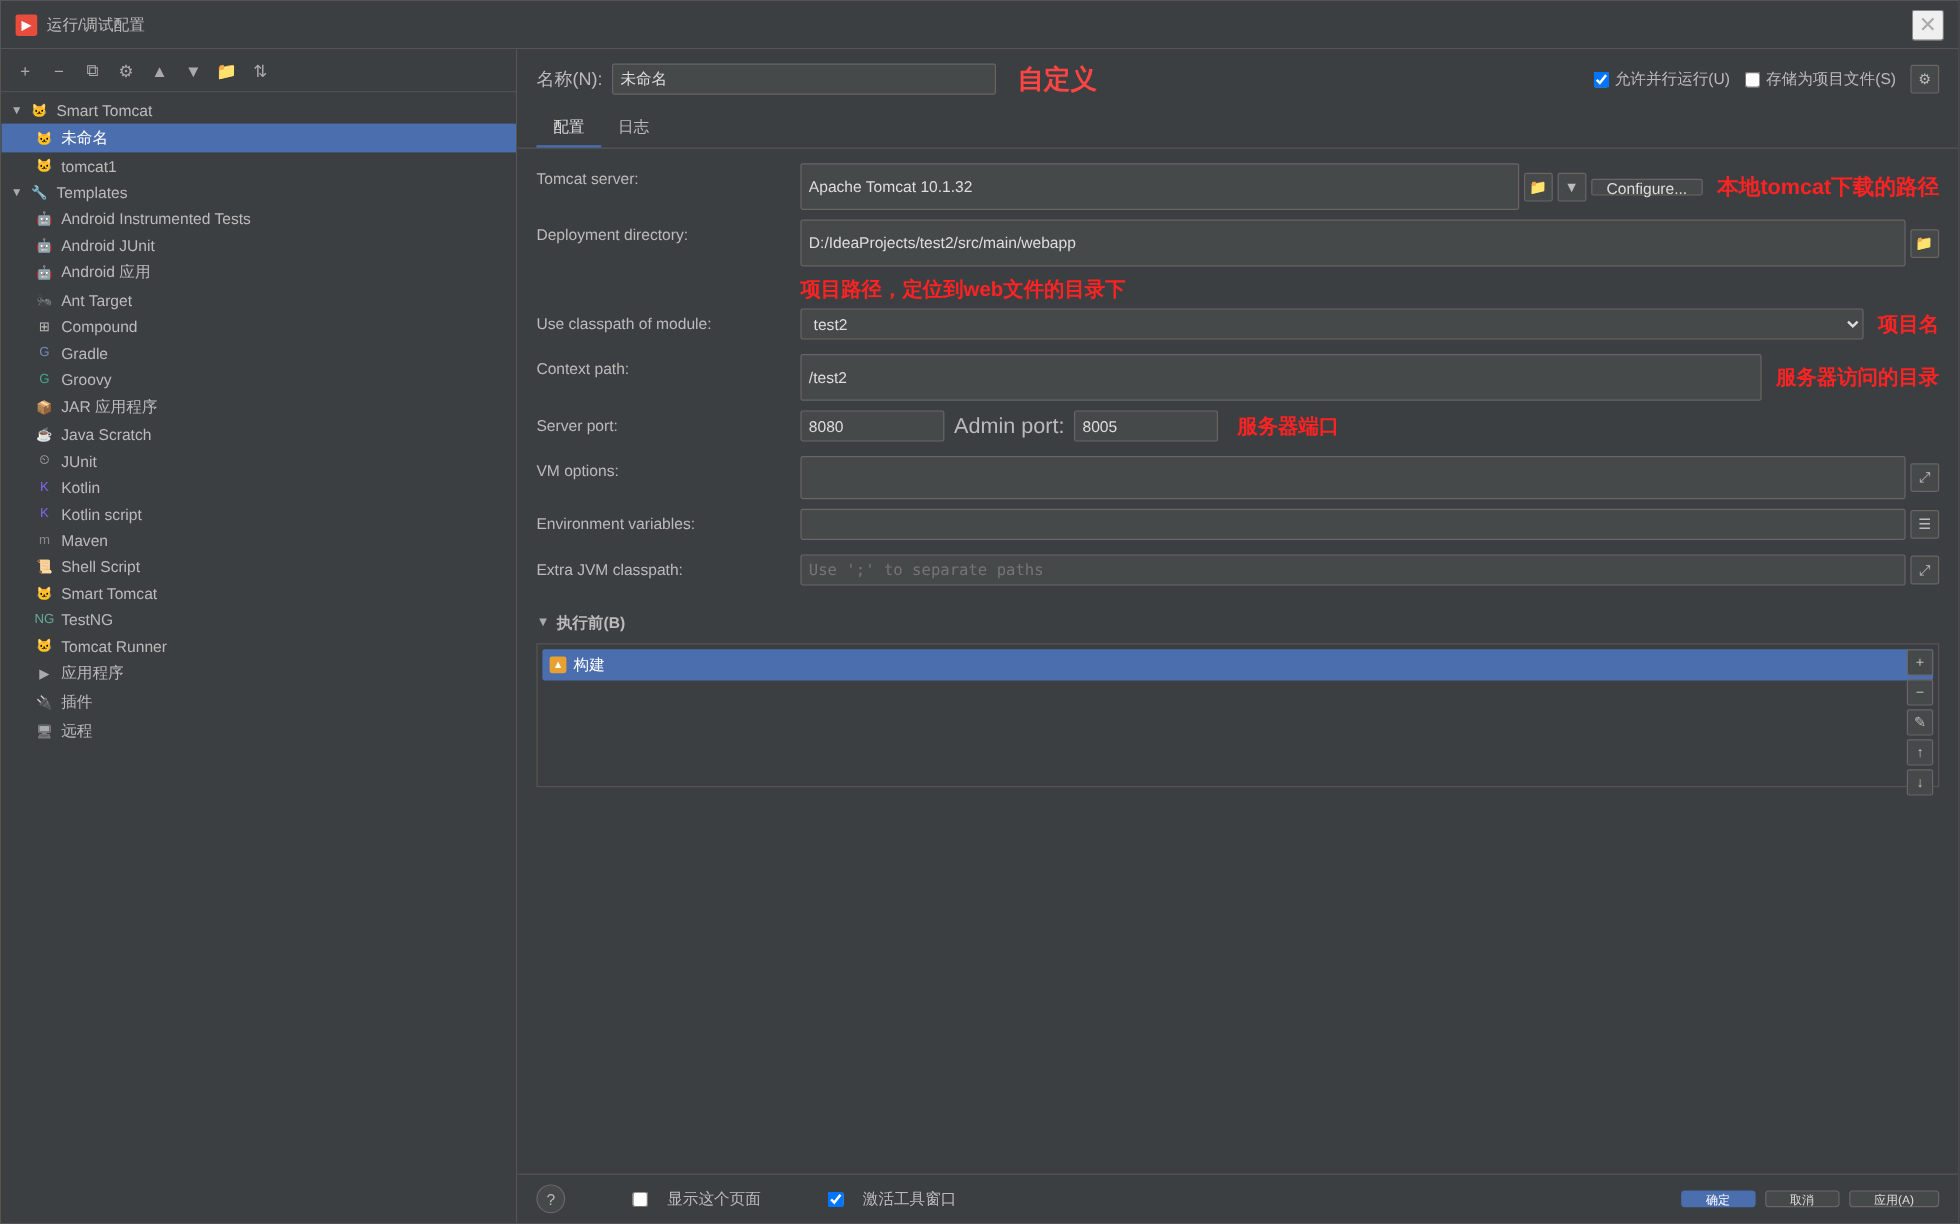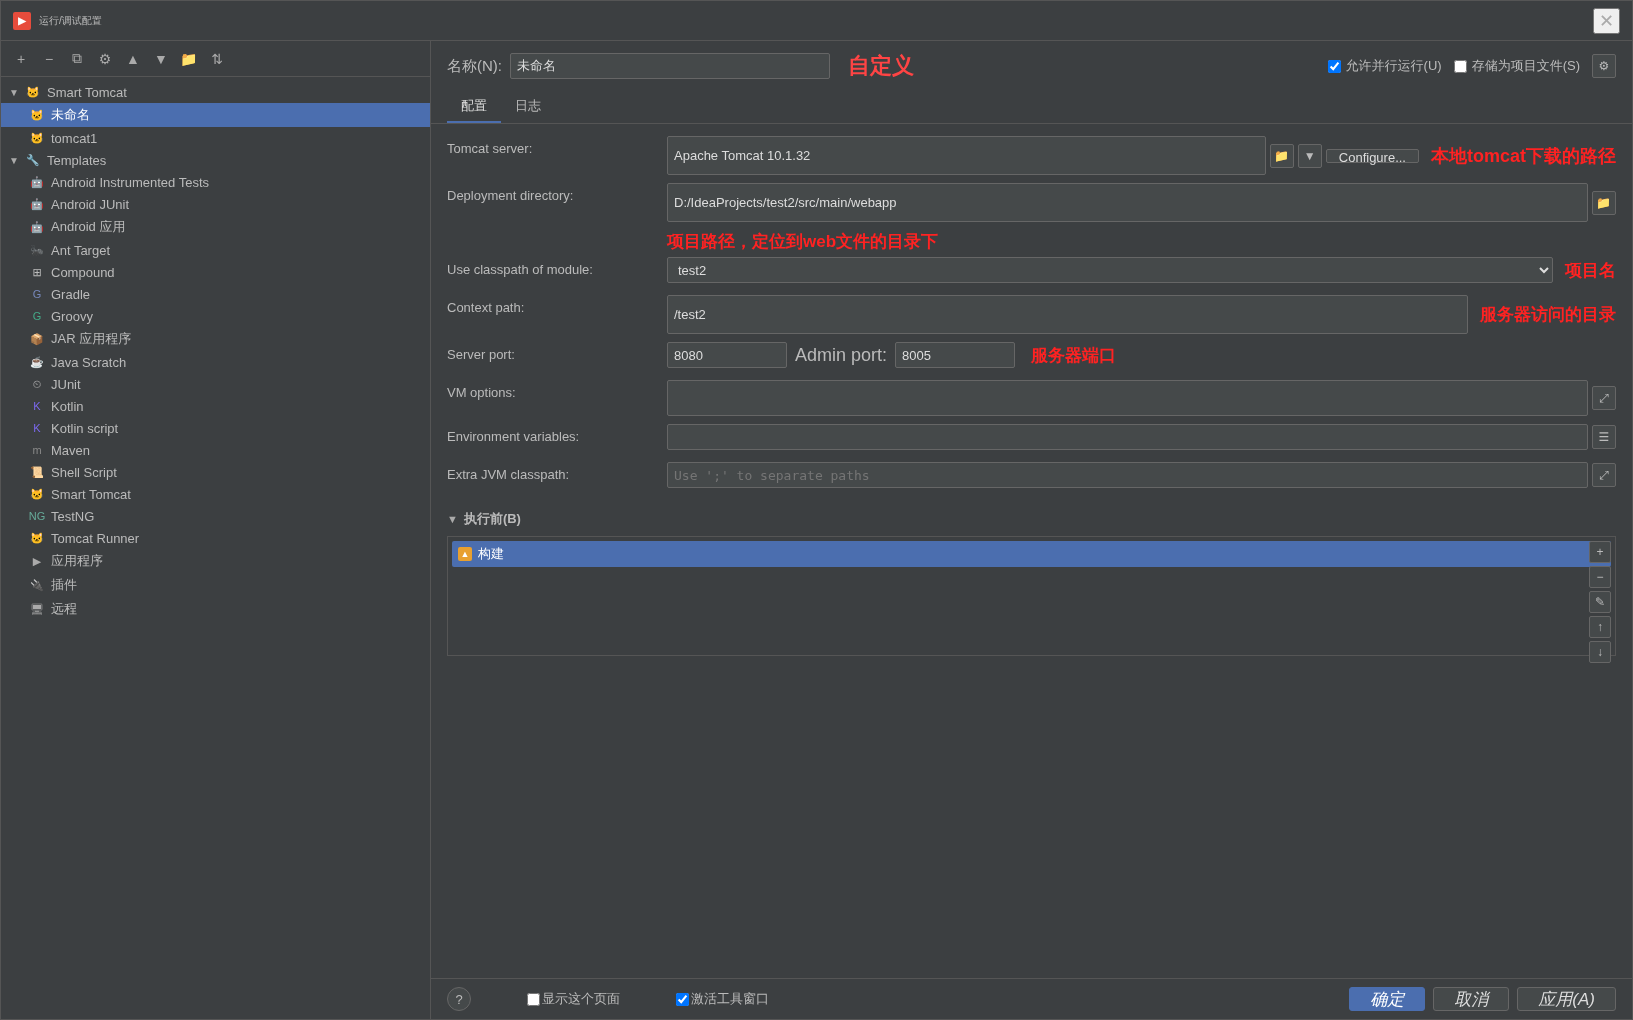--- a/index.html
+++ b/index.html
@@ -29,21 +29,21 @@
       height: 18px;
       background: #e74c3c;
       border-radius: 2px;
       margin-right: 8px;
       display: flex; align-items: center; justify-content: center;
       color: white; font-size: 10px; font-weight: bold;
     }
 
     .title-bar-text {
       color: #bbb;
-      font-size: 10px;
+      font-size: 13px;
       flex: 1;
     }
 
     .title-bar-close {
       color: #aaa;
       font-size: 18px;
       cursor: pointer;
       padding: 0 4px;
     }
 
@@ -416,40 +416,39 @@
       border-top: 1px solid #555;
       display: flex;
       align-items: center;
       gap: 10px;
       flex-shrink: 0;
     }
 
     .footer-checkbox-row {
       display: flex;
       align-items: center;
-      gap: 2px;
+      gap: 16px;
       color: #bbb;
       font-size: 13px;
       padding-left: 46px;
     }
 
     .footer-buttons {
       margin-left: auto;
       display: flex;
       gap: 8px;
     }
 
     .footer-btn {
-      height: 24px;
+      height: 14px;
       padding: 0 20px;
-      font-size: 17px;
+      font-size: 10px;
       cursor: pointer;
       border-radius: 3px;
       border: 1px solid #666;
-      font-style: italic;
     }
 
     .footer-btn-primary {
       background: #4b6eaf;
       color: #fff;
       border-color: #4b6eaf;
     }
 
     .footer-btn-secondary {
       background: #45494a;

